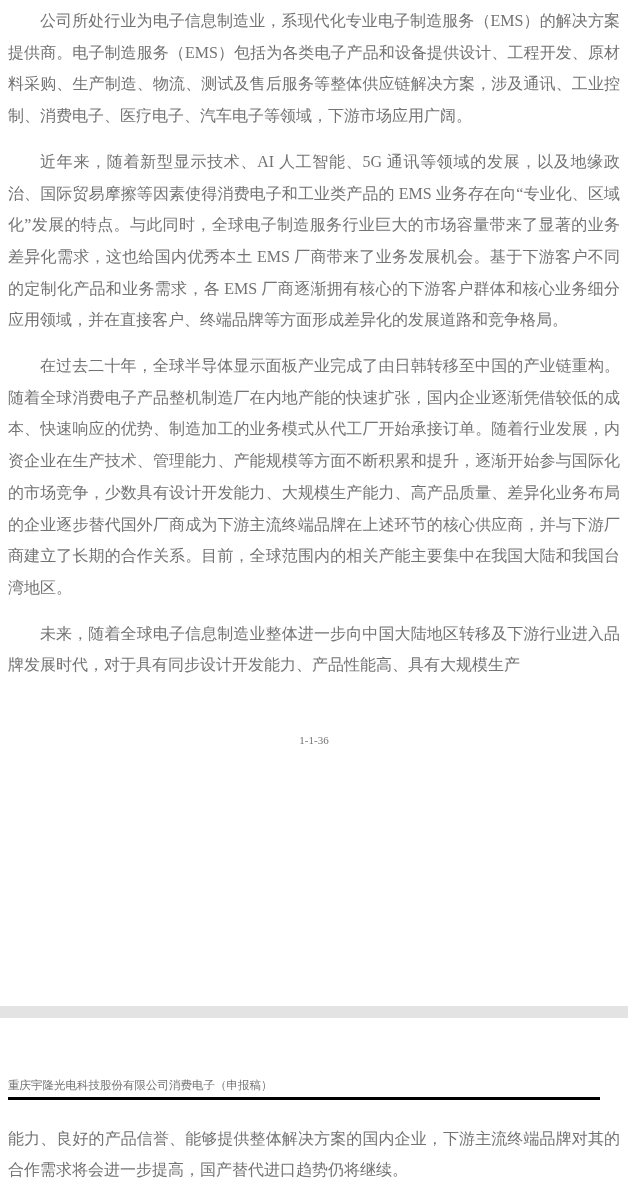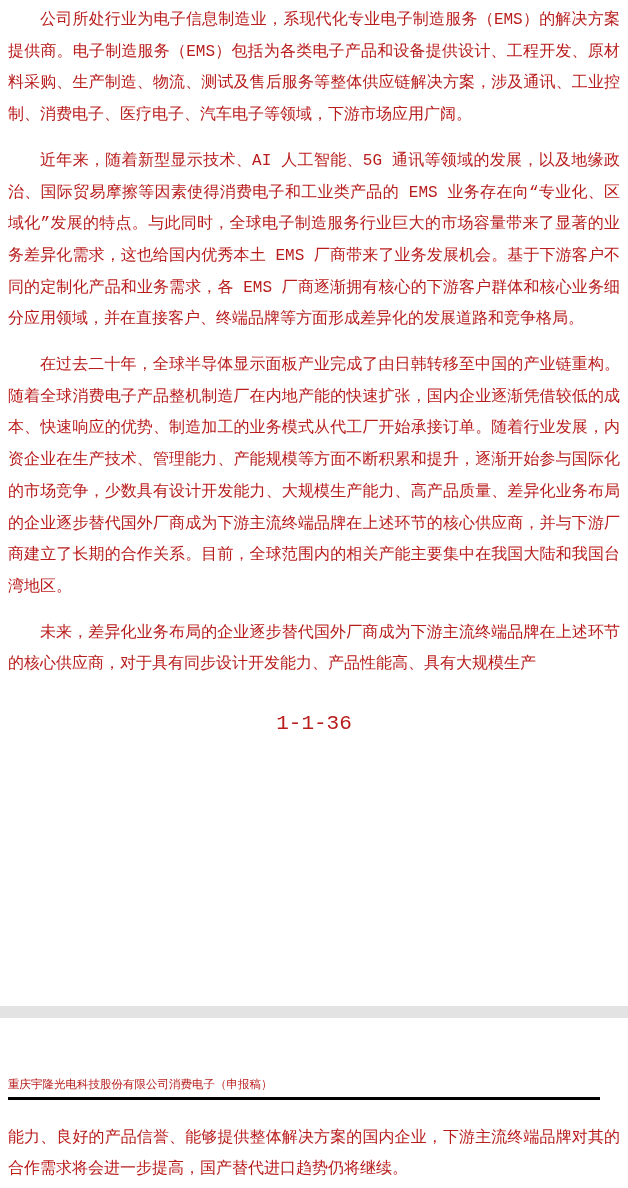--- a/index.html
+++ b/index.html
@@ -3,42 +3,42 @@
 <meta charset="utf-8">
 <style>
   * { margin: 0; padding: 0; box-sizing: border-box; }
   html, body { background: #ffffff; }
   .page {
     position: relative;
     width: 628px;
     height: 1188px;
     background: #ffffff;
     overflow: hidden;
-    font-family: Liberation Mono, monospace;
-    color: #b91c1c;
+    font-family: Liberation Serif, serif;
+    color: #737373;
   }
   .page1-body {
     position: absolute;
     top: 0; left: 0;
     width: 628px;
     padding: 5px 8px 0 8px;
   }
   p.para {
     font-size: 16px;
     line-height: 31.7px;
     text-align: justify;
     text-indent: 32px;
     margin-top: 14px;
     word-break: break-all;
   }
   p.para.first { margin-top: 0; }
   p.para.continuation { text-indent: 0; }
   .page-number {
-    margin-top: 34px;
-    font-size: 21px;
+    margin-top: 50px;
+    font-size: 11px;
     line-height: 18px;
     text-align: center;
   }
   .page-separator {
     position: absolute;
     top: 1006px;
     left: 0;
     width: 628px;
     height: 12px;
     background: #e3e3e3;
@@ -65,21 +65,21 @@
 </style>
 </head>
 <body>
 
 <div class="page">
 
   <div class="page1-body">
     <p class="para first">公司所处行业为电子信息制造业，系现代化专业电子制造服务（EMS）的解决方案提供商。电子制造服务（EMS）包括为各类电子产品和设备提供设计、工程开发、原材料采购、生产制造、物流、测试及售后服务等整体供应链解决方案，涉及通讯、工业控制、消费电子、医疗电子、汽车电子等领域，下游市场应用广阔。</p>
     <p class="para">近年来，随着新型显示技术、AI 人工智能、5G 通讯等领域的发展，以及地缘政治、国际贸易摩擦等因素使得消费电子和工业类产品的 EMS 业务存在向“专业化、区域化”发展的特点。与此同时，全球电子制造服务行业巨大的市场容量带来了显著的业务差异化需求，这也给国内优秀本土 EMS 厂商带来了业务发展机会。基于下游客户不同的定制化产品和业务需求，各 EMS 厂商逐渐拥有核心的下游客户群体和核心业务细分应用领域，并在直接客户、终端品牌等方面形成差异化的发展道路和竞争格局。</p>
     <p class="para">在过去二十年，全球半导体显示面板产业完成了由日韩转移至中国的产业链重构。随着全球消费电子产品整机制造厂在内地产能的快速扩张，国内企业逐渐凭借较低的成本、快速响应的优势、制造加工的业务模式从代工厂开始承接订单。随着行业发展，内资企业在生产技术、管理能力、产能规模等方面不断积累和提升，逐渐开始参与国际化的市场竞争，少数具有设计开发能力、大规模生产能力、高产品质量、差异化业务布局的企业逐步替代国外厂商成为下游主流终端品牌在上述环节的核心供应商，并与下游厂商建立了长期的合作关系。目前，全球范围内的相关产能主要集中在我国大陆和我国台湾地区。</p>
-    <p class="para">未来，差异化业务布局的企业逐步替代国外厂商成为下游主流终端品牌在上述环节的核心供应商，对于具有同步设计开发能力、产品性能高、具有大规模生产</p>
+    <p class="para">未来，随着全球电子信息制造业整体进一步向中国大陆地区转移及下游行业进入品牌发展时代，对于具有同步设计开发能力、产品性能高、具有大规模生产</p>
     <div class="page-number">1-1-36</div>
   </div>
 
   <div class="page-separator"></div>
 
   <div class="page2-body">
     <div class="header-row">
       <span>重庆宇隆光电科技股份有限公司</span>
       <span>消费电子（申报稿）</span>
     </div>

